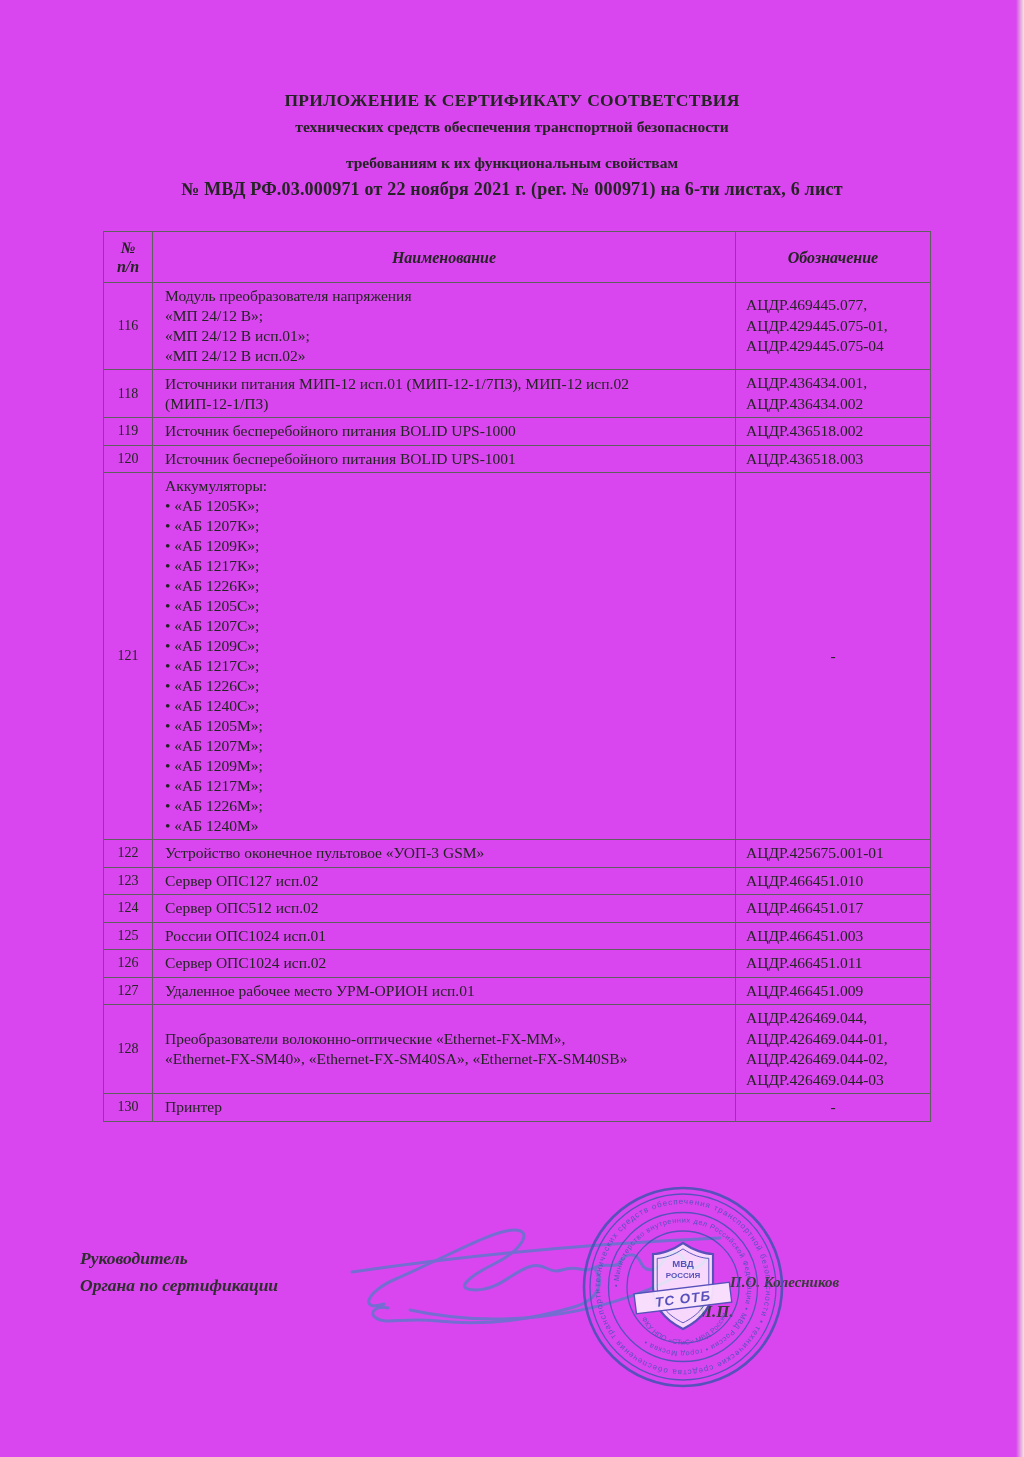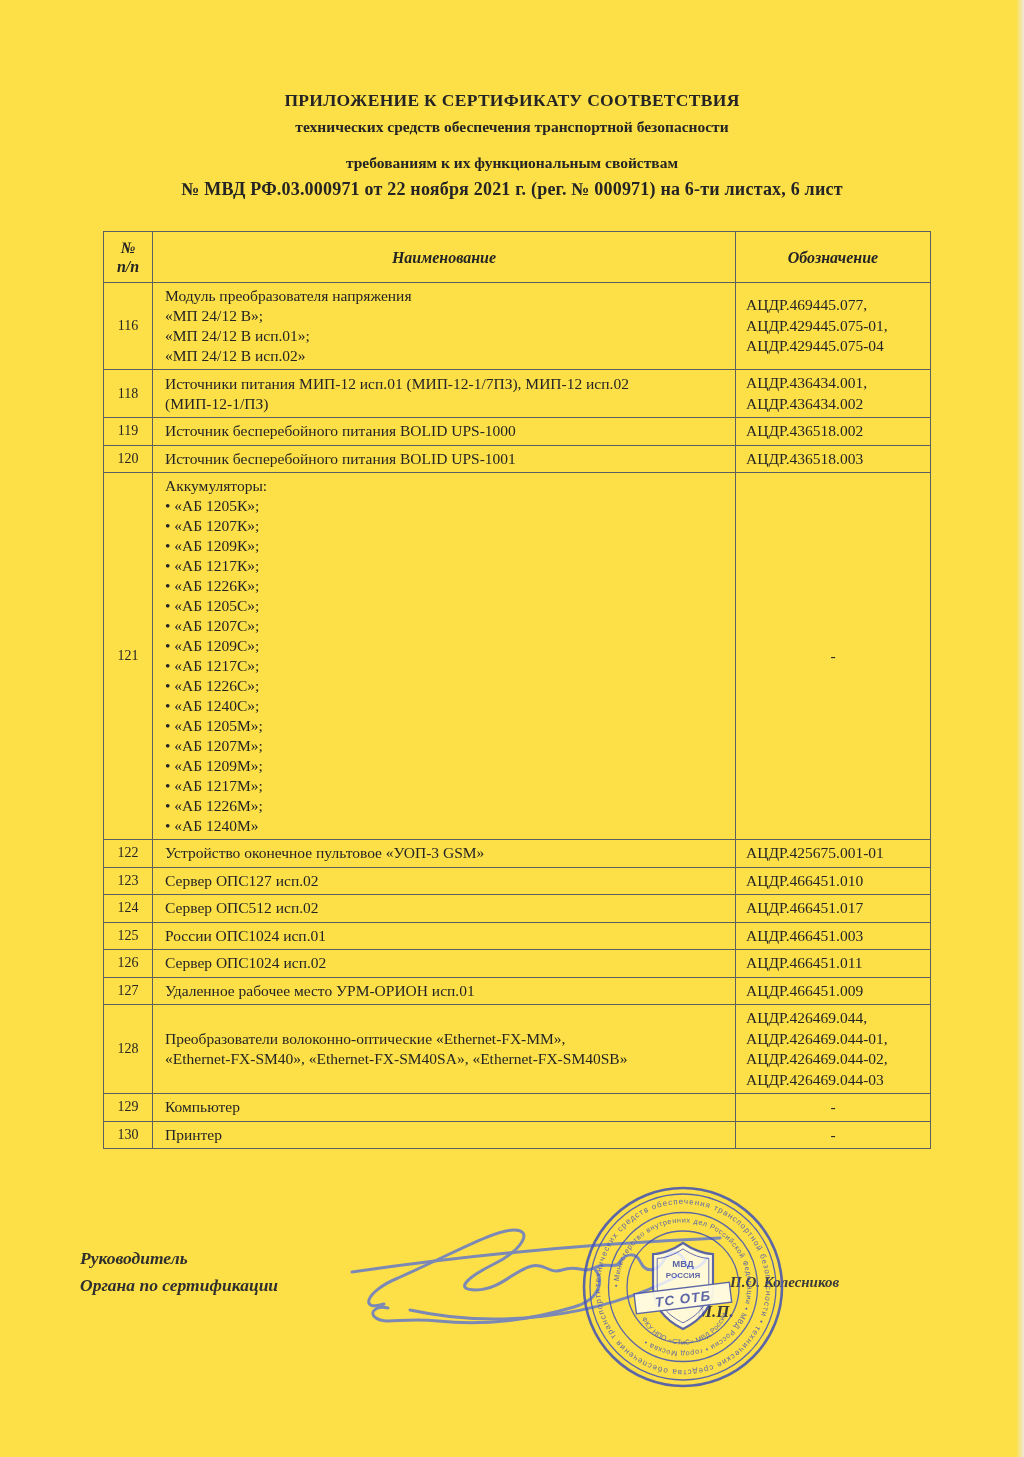--- a/index.html
+++ b/index.html
@@ -1,18 +1,18 @@
 <!DOCTYPE html>
 <html><head>
 <meta charset="utf-8">
 <style>
   html,body{margin:0;padding:0;background:#ffffff;}
   .page{
     position:relative;width:1024px;height:1457px;margin:0 auto;
-    background:#fde047;overflow:hidden;
+    background:#d946ef;overflow:hidden;
     font-family:"Liberation Serif","DejaVu Serif",serif;
     color:#242424;
   }
   .edge-shade{position:absolute;right:0;top:0;width:8px;height:100%;
     background:linear-gradient(to left,#efe8d8,rgba(255,255,255,0));}
   
   .doc-header{position:absolute;top:90px;left:0;width:100%;text-align:center;font-weight:bold;}
   .t1{font-size:17.5px;letter-spacing:.3px;}
   .t2{font-size:15.5px;margin-top:7px;}
   .t3{font-size:15.5px;margin-top:18px;}
@@ -202,29 +202,20 @@
             <div>«Ethernet-FX-SM40», «Ethernet-FX-SM40SA», «Ethernet-FX-SM40SB»</div>
           </td>
           <td class="cell-desig">
             <div>АЦДР.426469.044,</div>
             <div>АЦДР.426469.044-01,</div>
             <div>АЦДР.426469.044-02,</div>
             <div>АЦДР.426469.044-03</div>
           </td>
         </tr>
         <tr>
-          <td class="cell-num">129</td>
-          <td class="cell-name">
-            <div>Компьютер</div>
-          </td>
-          <td class="cell-desig center">
-            <div>-</div>
-          </td>
-        </tr>
-        <tr>
           <td class="cell-num">130</td>
           <td class="cell-name">
             <div>Принтер</div>
           </td>
           <td class="cell-desig center">
             <div>-</div>
           </td>
         </tr>
       </tbody>
   </table>

